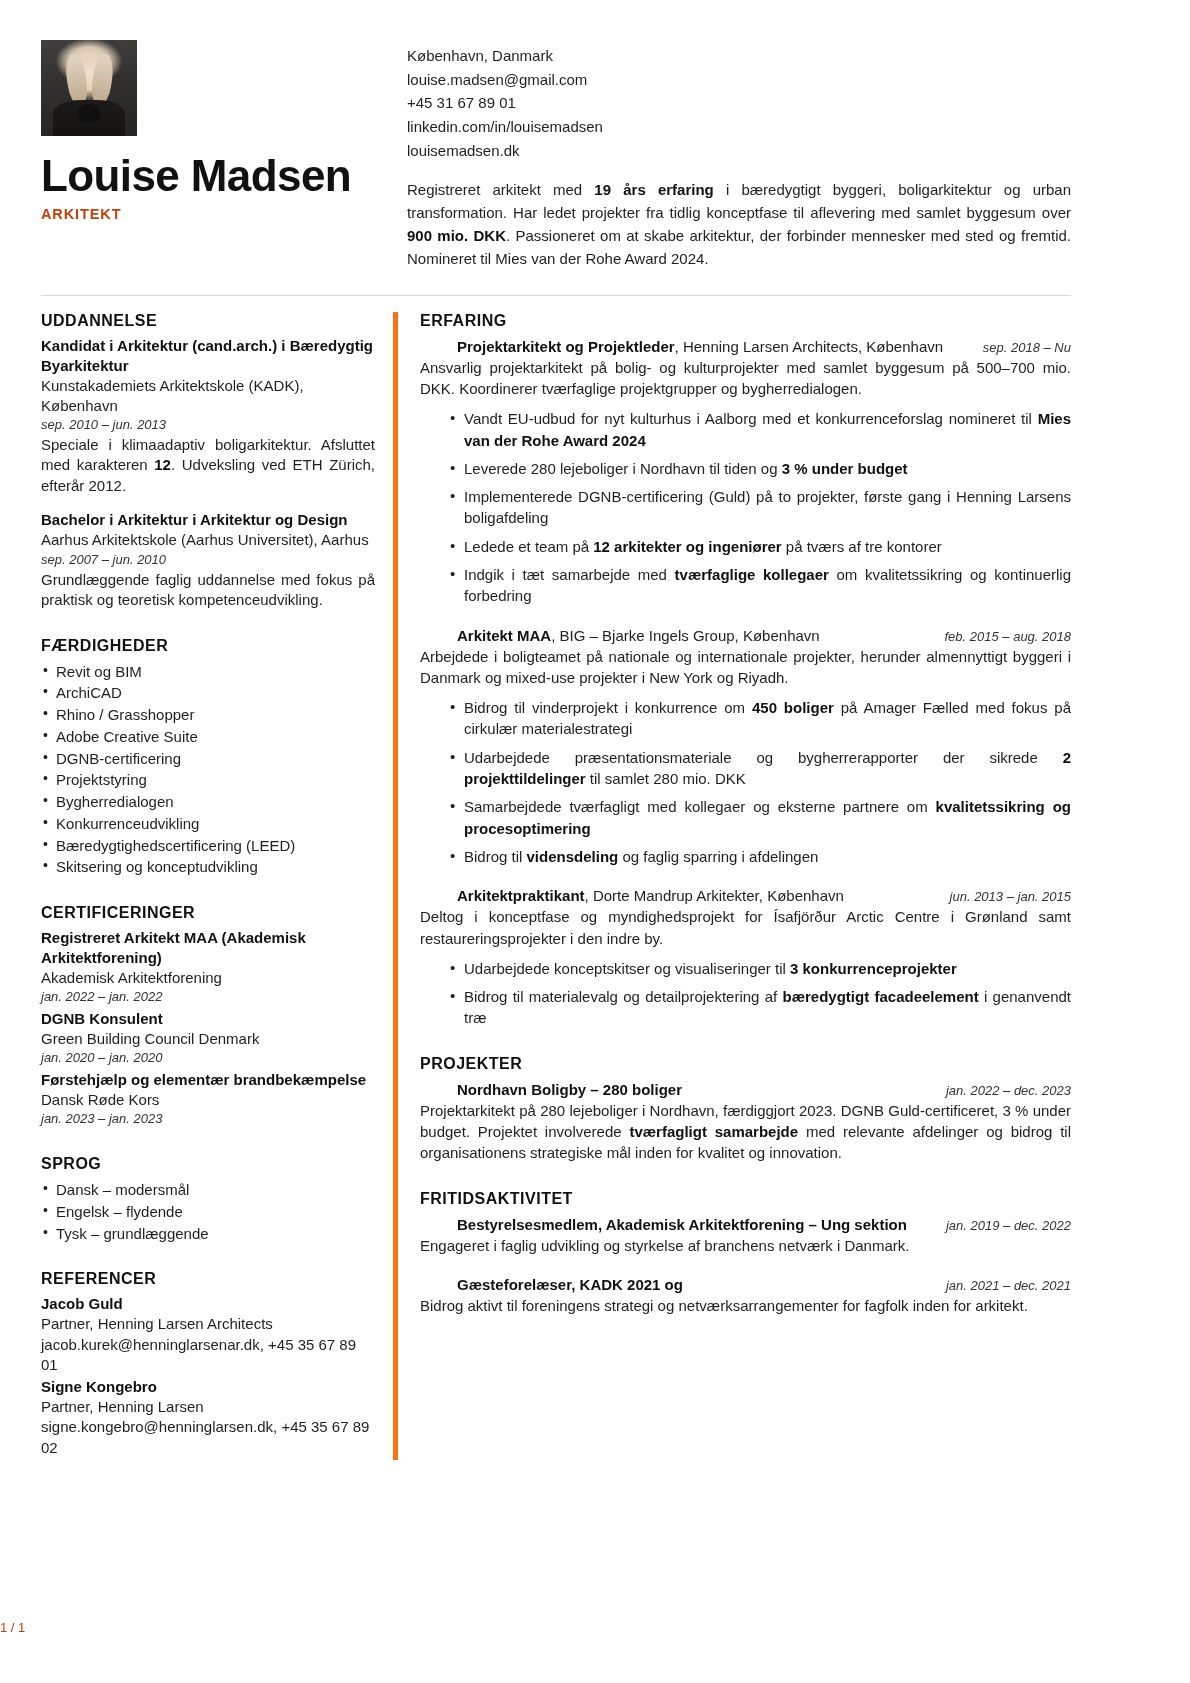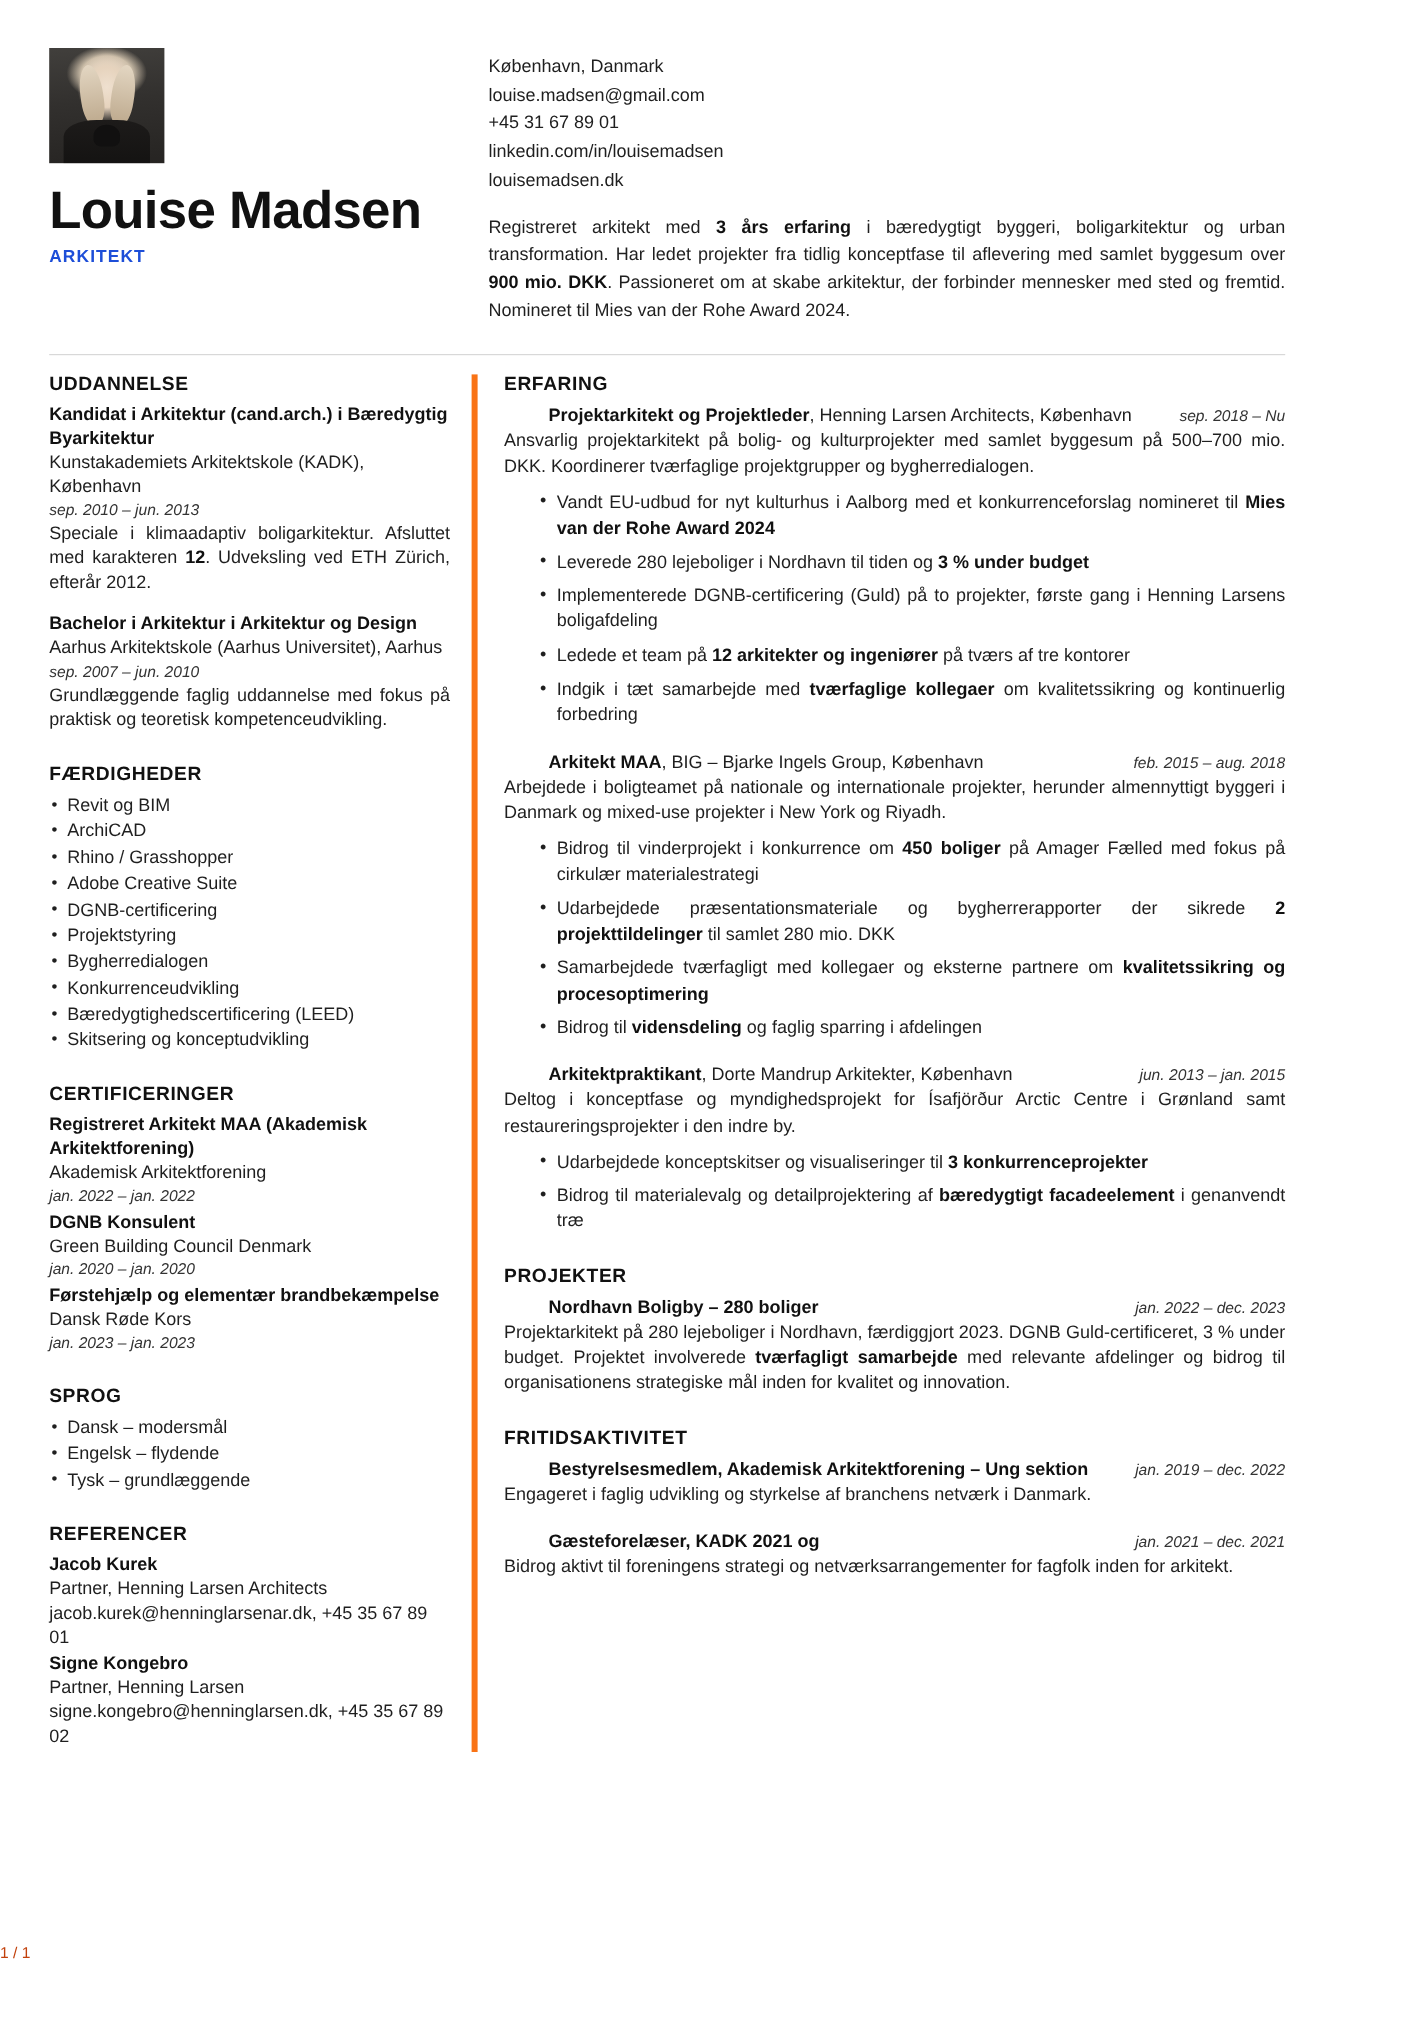--- a/index.html
+++ b/index.html
@@ -84,21 +84,21 @@
     font-weight: bold;
     letter-spacing: -0.6px;
     margin-top: 16px;
     color: #111111;
   }
   .role {
     font-size: 14.5px;
     font-weight: bold;
     letter-spacing: 0.9px;
     margin-top: 6px;
-    color: #1d4ed8;
+    color: #c2410c;
   }
   .header-right {
     flex: 1 1 auto;
     padding-left: 14px;
     padding-top: 4px;
   }
   .contact-line {
     font-size: 15px;
     line-height: 1.58;
     color: #1f1f1f;
@@ -272,21 +272,21 @@
         <div class="role">ARKITEKT</div>
       </div>
       <div class="header-right">
         <div>
           <div class="contact-line">København, Danmark</div>
           <div class="contact-line">louise.madsen@gmail.com</div>
           <div class="contact-line">+45 31 67 89 01</div>
           <div class="contact-line">linkedin.com/in/louisemadsen</div>
           <div class="contact-line">louisemadsen.dk</div>
         </div>
-        <div class="summary">Registreret arkitekt med <b>3 års erfaring</b> i bæredygtigt byggeri, boligarkitektur og urban transformation. Har ledet projekter fra tidlig konceptfase til aflevering med samlet byggesum over <b>900 mio. DKK</b>. Passioneret om at skabe arkitektur, der forbinder mennesker med sted og fremtid. Nomineret til Mies van der Rohe Award 2024.</div>
+        <div class="summary">Registreret arkitekt med <b>19 års erfaring</b> i bæredygtigt byggeri, boligarkitektur og urban transformation. Har ledet projekter fra tidlig konceptfase til aflevering med samlet byggesum over <b>900 mio. DKK</b>. Passioneret om at skabe arkitektur, der forbinder mennesker med sted og fremtid. Nomineret til Mies van der Rohe Award 2024.</div>
       </div>
     </div>
 
     <div class="top-rule"></div>
 
     <div class="columns">
 
       <div class="col-left">
 
         <div class="sec-head">UDDANNELSE</div>
@@ -342,21 +342,21 @@
         <div class="sec-head spaced">SPROG</div>
         <ul class="plain">
             <li>Dansk – modersmål</li>
             <li>Engelsk – flydende</li>
             <li>Tysk – grundlæggende</li>
           </ul>
 
         <div class="sec-head spaced">REFERENCER</div>
 
         <div class="entry">
-          <div class="entry-title">Jacob Kurek</div>
+          <div class="entry-title">Jacob Guld</div>
           <div class="entry-sub">Partner, Henning Larsen Architects</div>
           <div class="entry-sub">jacob.kurek@henninglarsenar.dk, +45 35 67 89 01</div>
         </div>
         <div class="entry">
           <div class="entry-title">Signe Kongebro</div>
           <div class="entry-sub">Partner, Henning Larsen</div>
           <div class="entry-sub">signe.kongebro@henninglarsen.dk, +45 35 67 89 02</div>
         </div>
 
       </div>

